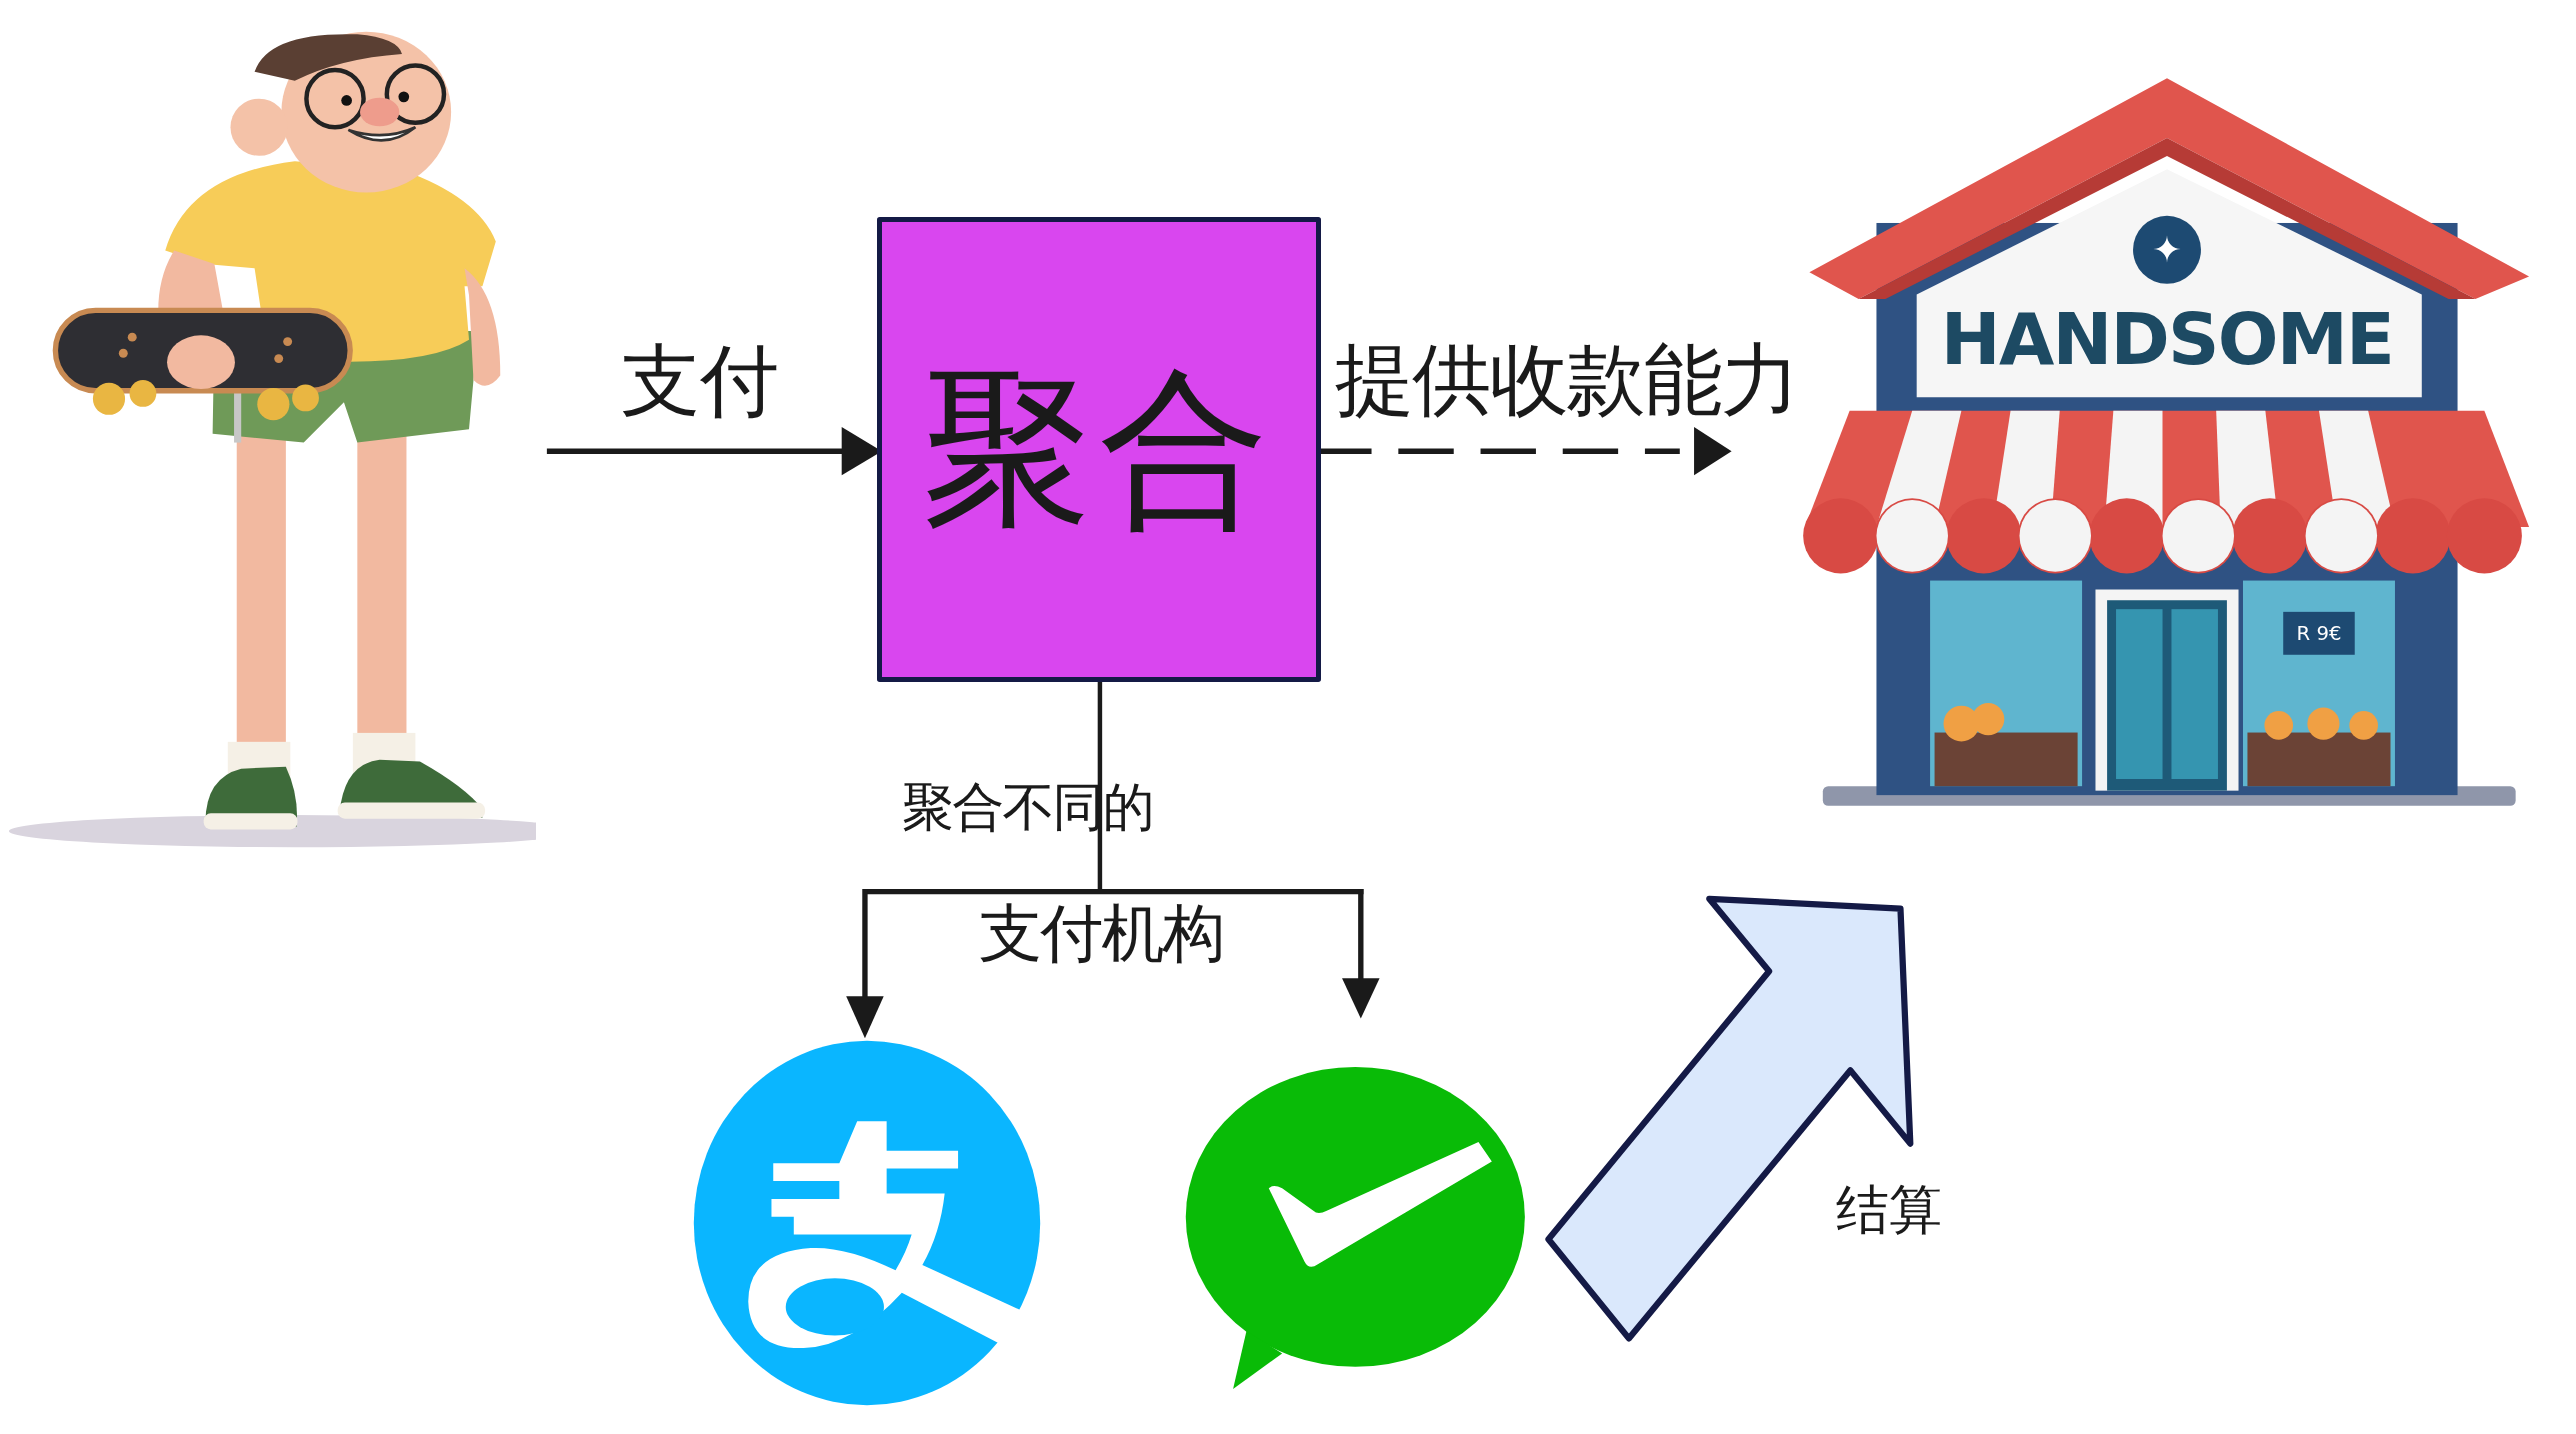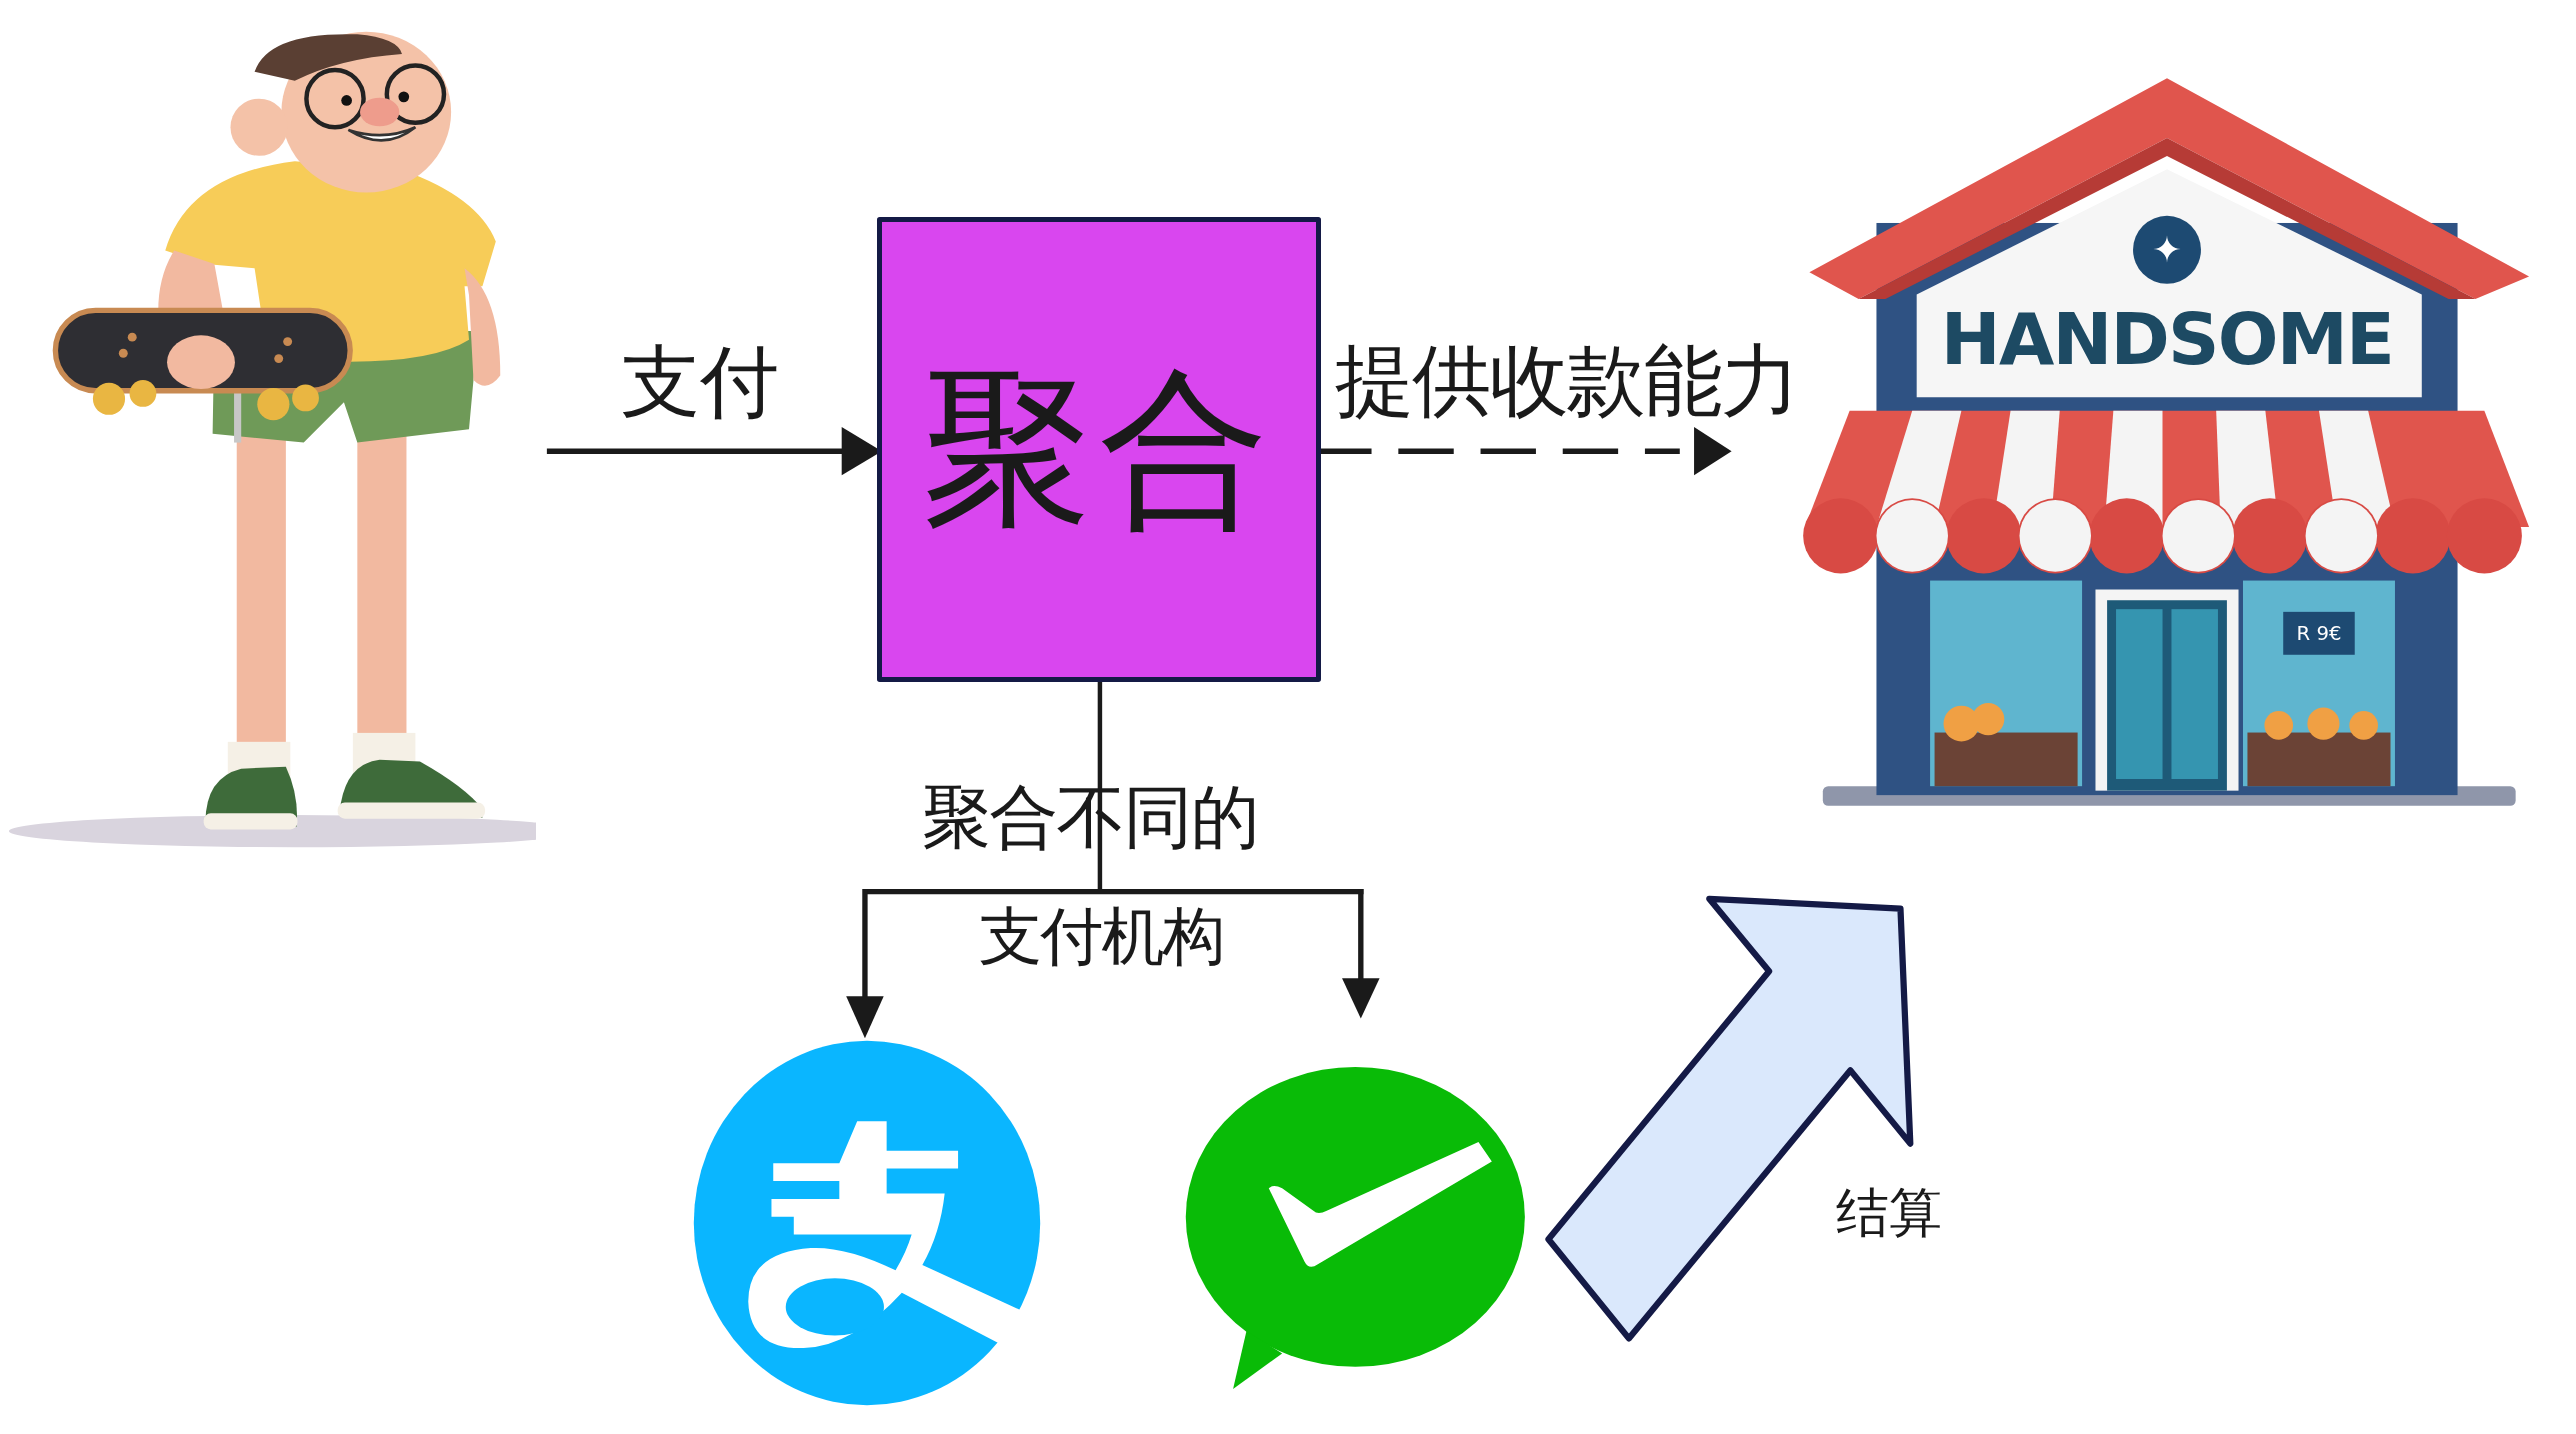--- a/index.html
+++ b/index.html
@@ -1,21 +1,21 @@
 <!DOCTYPE html>
 <html style="font-size:14.3px"><head>
 <meta charset="utf-8">
 <style>
   html, body { margin: 0; padding: 0; background: #ffffff; }
   body { width: 2576px; height: 1434px; position: relative; overflow: hidden;
          font-family: "DejaVu Serif", "Liberation Serif", serif; color: #1a1a1a; }
   .abs { position: absolute; }
   svg.canvas { position: absolute; left: 0; top: 0; }
   .label { position: absolute; white-space: nowrap; color: #1a1a1a;
-           font-family: Liberation Mono, monospace; line-height: 1; margin-top: 8px; }
+           font-family: Liberation Sans, sans-serif; line-height: 1; }
   .box { position: absolute; left: 877px; top: 217px; width: 434px; height: 455px;
          background: #d946ef; border: 5.4px solid #141A46; border-radius: 2.7px;
          display: flex; flex-direction: column; align-items: center; justify-content: center; }
   .box-line { font-size: 170px; line-height: 1.08; letter-spacing: 7.1px; color: #1a1a1a;
               font-family: "DejaVu Serif", "Liberation Serif", serif; }
 </style>
 </head>
 <body>
 
 <svg class="canvas" width="2576" height="1434" viewBox="0 0 2883 1605">
@@ -41,21 +41,21 @@
 
   <polygon points="1733,1387 1823,1498 2071,1198 2138,1280 2127,1017 1913,1006 1980,1087" fill="#DAE8FC" stroke="#141A46" stroke-width="7" stroke-linejoin="round"></polygon>
 </svg>
 
 <div class="box">
   <div class="box-line">聚合</div>
 </div>
 
 <div class="label" style="left:621px; top:341px; font-size:79px;">支付</div>
 <div class="label" style="left:1335px; top:340px; font-size:79px; letter-spacing:-1.8px;">提供收款能力</div>
-<div class="label" style="left:922px; top:781px; font-size:69px; letter-spacing:-1.8px;text-align:center;">聚合不同的</div>
+<div class="label" style="left:902px; top:781px; font-size:52px; letter-spacing:-1.8px;text-align:center;">聚合不同的</div>
 <div class="label" style="left:979px; top:902px; font-size:63px; letter-spacing:-1.8px;">支付机构</div>
 <div class="label" style="left:1836px; top:1183px; font-size:53px;">结算</div>
 
 <svg class="abs" style="left:0; top:27px;" width="536" height="849" viewBox="0 0 600 950">
 
   <ellipse cx="330" cy="900" rx="320" ry="18" fill="#d9d4de"></ellipse>
 
   <rect x="265" y="440" width="55" height="400" fill="#f2b9a0"></rect>
   <rect x="400" y="440" width="55" height="400" fill="#f2b9a0"></rect>
 

